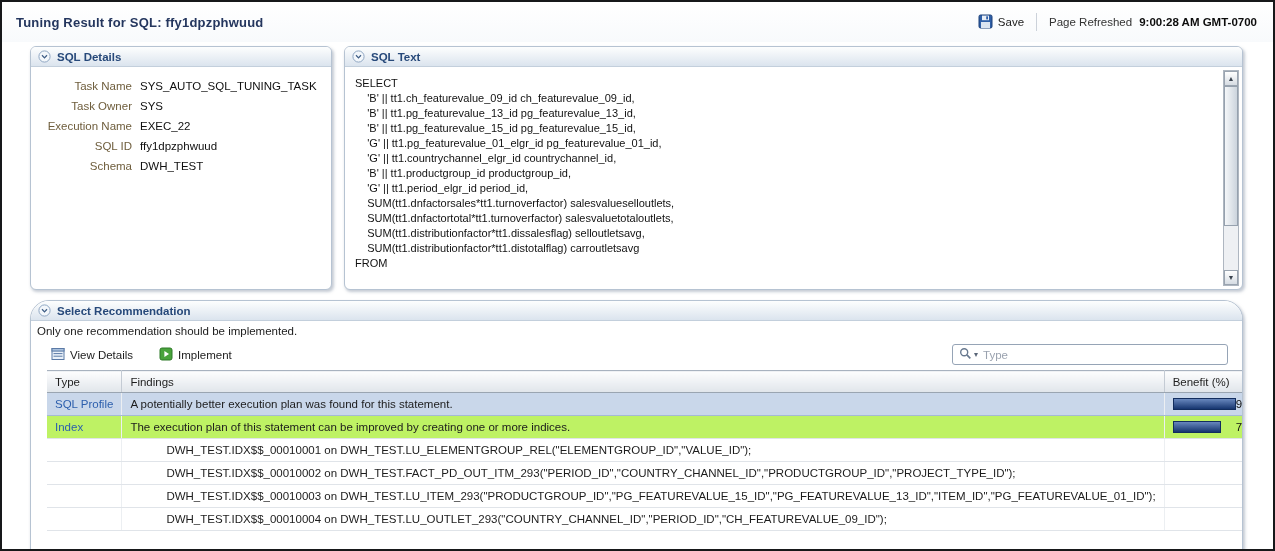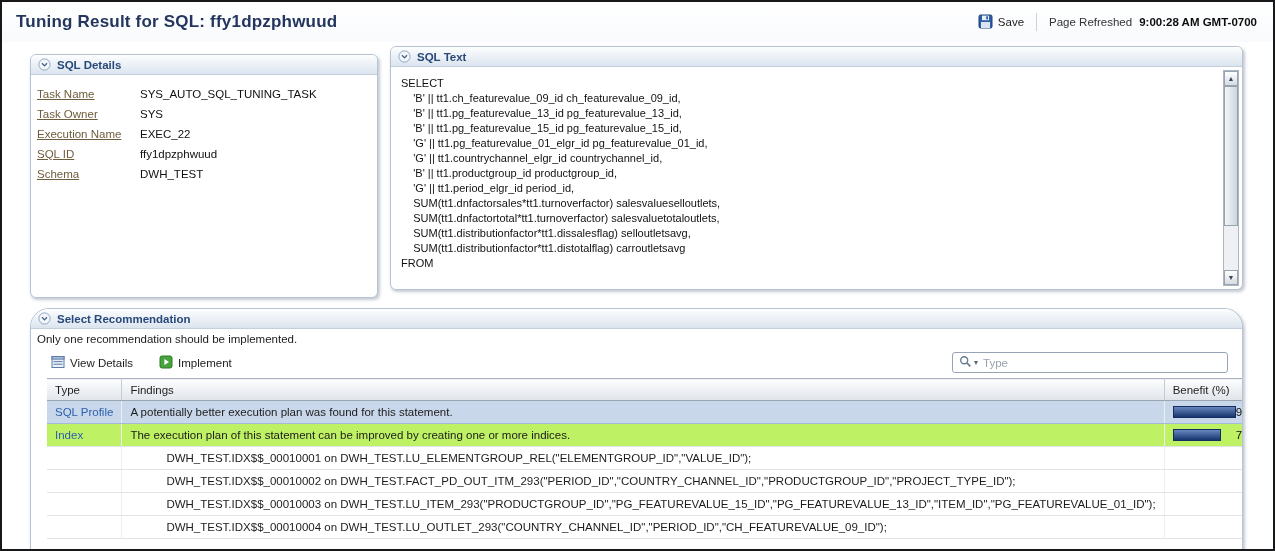--- a/index.html
+++ b/index.html
@@ -3,44 +3,44 @@
 <meta charset="utf-8">
 <style>
   * { margin:0; padding:0; box-sizing:border-box; }
   html,body { background:#dfe2e6; }
   body { font-family:"Liberation Sans", sans-serif; font-size:11.5px; color:#1c1c1c; }
   .page { width:1275px; height:551px; background:#fff; border:2px solid #17181a; position:relative; overflow:hidden; }
 
   
   .header { height:40px; display:flex; align-items:center; justify-content:space-between;
             padding:0 16px 0 14px; background:linear-gradient(#ffffff,#f8fafc); }
-  .page-title { font-size:17px; font-weight:bold; color:#24365e; letter-spacing:.2px; }
+  .page-title { font-size:13px; font-weight:bold; color:#24365e; letter-spacing:.2px; }
   .header-right { display:flex; align-items:center; gap:12px; }
   .save-btn { display:flex; align-items:center; gap:5px; cursor:pointer; color:#222; }
   .vsep { width:1px; height:18px; background:#ccd2da; }
   .refresh-wrap { display:flex; align-items:center; gap:7px; }
   .refresh-label { color:#333; }
   .refresh-time { font-weight:bold; color:#0d0d0d; }
 
   
   .panels-row { display:flex; gap:12px; margin:4px 30px 0 28px; }
   .panel { border:1px solid #b6c3d2; border-radius:6px; background:#fff;
            box-shadow:1.5px 2px 3px rgba(140,152,170,.5); overflow:hidden; }
   .panel-header { height:20px; display:flex; align-items:center; gap:6px; padding:0 7px;
                   background:linear-gradient(#fdfefe,#dbe4ee); border-bottom:1px solid #c3cfdc; }
   .panel-title { font-size:11.5px; font-weight:bold; color:#27497a; }
   .chev { display:inline-flex; cursor:pointer; }
 
-  .panel-details { width:348px; height:244px;margin-top:8px; }
+  .panel-details { width:302px; height:244px; }
   .panel-sqltext { flex:1; height:244px; position:relative; }
 
   
   .fields { padding:9px 10px 0 6px; }
   .field-row { display:flex; line-height:20px; }
-  .field-label { width:95px; text-align:left; color:#6e5d3c; flex:none;text-decoration:underline; }
+  .field-label { width:95px; text-align:right; color:#6e5d3c; flex:none; }
   .field-value { margin-left:8px; color:#101010; }
 
   
   .sql-body { position:absolute; top:20px; left:0; right:0; bottom:0; }
   .sql-pre { font-family:"Liberation Sans", sans-serif; font-size:11px; line-height:15px;
              white-space:pre; padding:9px 30px 6px 10px; color:#111; overflow:hidden; height:100%; }
   .scrollbar { position:absolute; top:3px; right:3px; bottom:3px; width:16px;
                border:1px solid #aeb6c0; background:#eef0f3; display:flex; flex-direction:column; }
   .sb-btn { height:15px; flex:none; display:flex; align-items:center; justify-content:center;
             font-size:7px; color:#3b4450; background:linear-gradient(#ffffff,#d6dce3);

